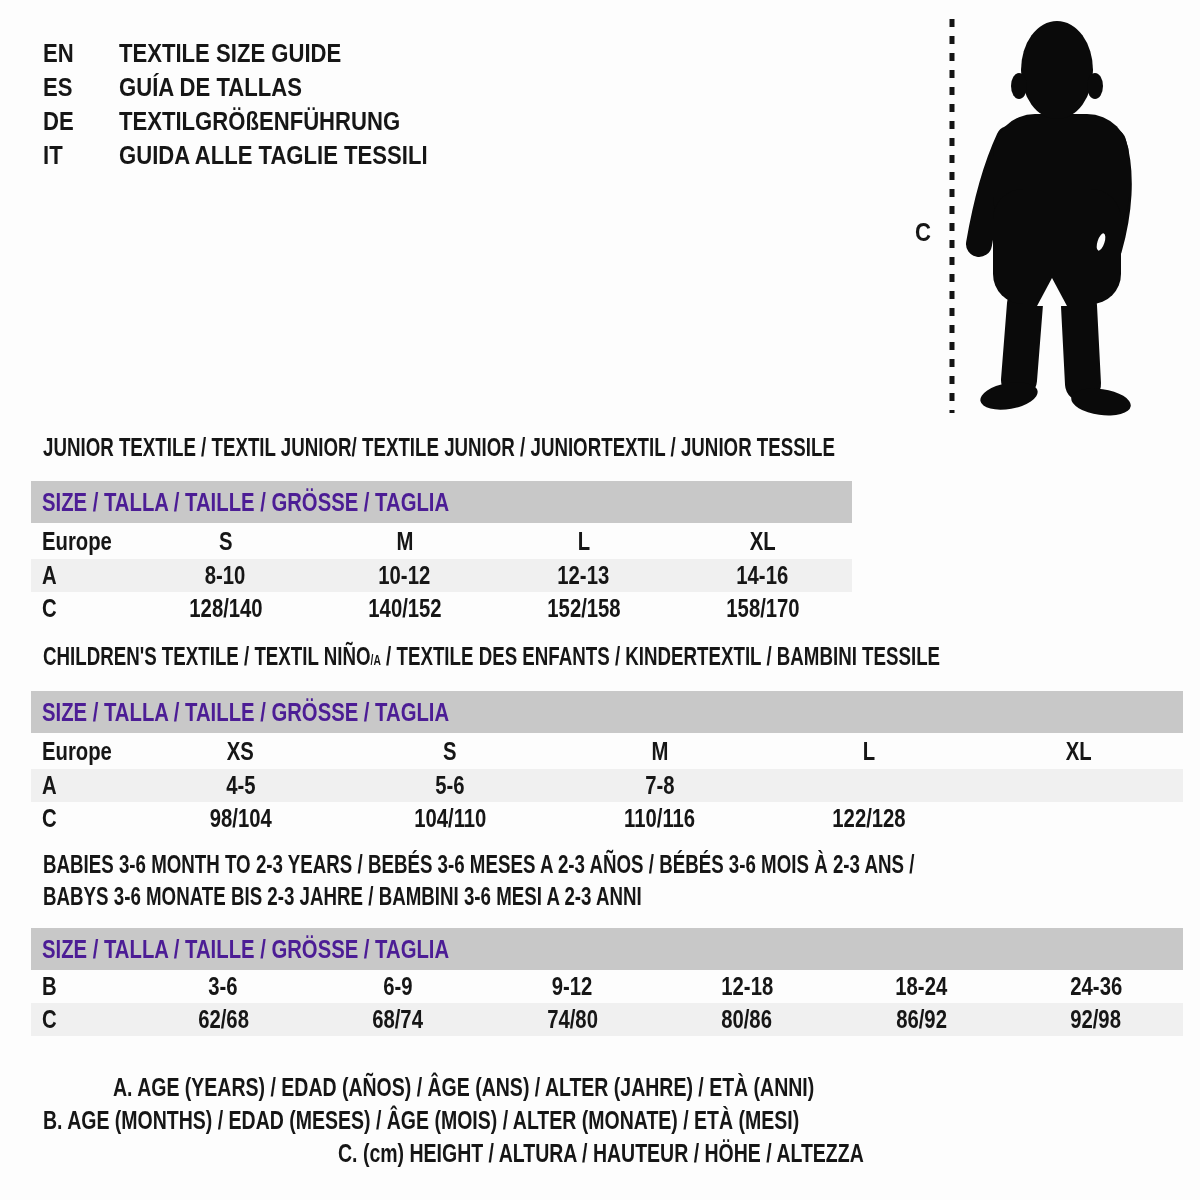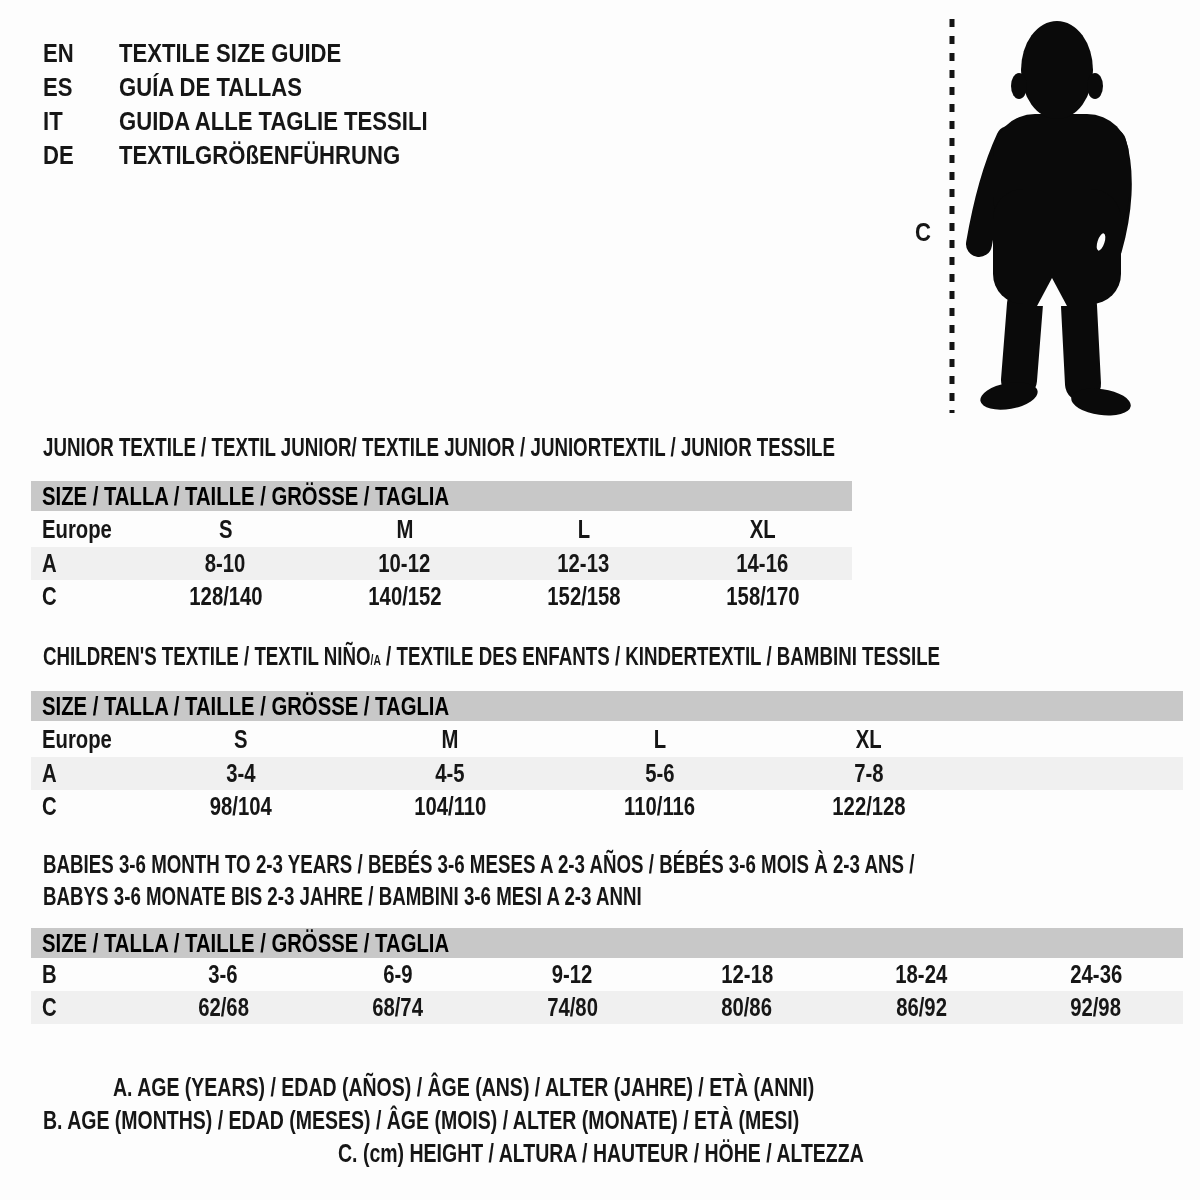--- a/index.html
+++ b/index.html
@@ -30,21 +30,21 @@
   #t2-title{top:643px;}
   #t3-title-1{top:851px;}
   #t3-title-2{top:883px;}
   .sub{font-size:.55em;}
 
   
   .tbl{position:absolute;left:31px;}
   #t1{top:481px;width:821px;}
   #t2{top:691px;width:1152px;}
   #t3{top:928px;width:1152px;}
-  .thead{height:30px;background:#c8c8c8;display:flex;align-items:center;padding-left:11px;box-sizing:border-box;font-size:26px;color:#000000;}
+  .thead{height:42px;background:#c8c8c8;display:flex;align-items:center;padding-left:11px;box-sizing:border-box;font-size:26px;color:#4c1d95;}
   .trow{display:grid;align-items:center;height:33px;font-size:26px;}
   .rowE{height:36px;}
   .r4{grid-template-columns:105px repeat(4,1fr);}
   .r5{grid-template-columns:105px repeat(5,1fr);}
   .r6{grid-template-columns:105px repeat(6,1fr);}
   .shade{background:#f0f0f0;}
   .tlab{padding-left:11px;}
   .tc{text-align:center;}
 
   
@@ -59,26 +59,26 @@
   <section class="langs">
     <div class="lang-row">
       <span class="code"><span class="sx85">EN</span></span>
       <span class="sx85">TEXTILE SIZE GUIDE</span>
     </div>
     <div class="lang-row">
       <span class="code"><span class="sx85">ES</span></span>
       <span class="sx85">GUÍA DE TALLAS</span>
     </div>
     <div class="lang-row">
+      <span class="code"><span class="sx85">DE</span></span>
+      <span class="sx85">TEXTILGRÖßENFÜHRUNG</span>
+    </div>
+    <div class="lang-row">
       <span class="code"><span class="sx85">IT</span></span>
       <span class="sx85">GUIDA ALLE TAGLIE TESSILI</span>
-    </div>
-    <div class="lang-row">
-      <span class="code"><span class="sx85">DE</span></span>
-      <span class="sx85">TEXTILGRÖßENFÜHRUNG</span>
     </div>
   </section>
 
   <div class="c-label"><span class="sx85">C</span></div>
 
   <svg class="dashline" width="8" height="402" viewBox="0 0 8 402">
     <line x1="4" y1="5" x2="4" y2="399" stroke="#141414" stroke-width="5" stroke-dasharray="8 9"></line>
   </svg>
 
   <svg class="baby" width="172" height="402" viewBox="0 0 172 402">
@@ -139,28 +139,28 @@
     <span class="sx72">
       <span>CHILDREN'S TEXTILE / TEXTIL NIÑO</span><span class="sub">/A</span><span> / TEXTILE DES ENFANTS / KINDERTEXTIL / BAMBINI TESSILE</span>
     </span>
   </div>
   <div class="tbl" id="t2">
     <div class="thead">
       <span class="sx78">SIZE / TALLA / TAILLE / GRÖSSE / TAGLIA</span>
     </div>
     <div class="trow rowE r5">
       <span class="tlab"><span class="sx78">Europe</span></span>
+      <span class="tc"><span class="sx78c">XS</span></span>
       <span class="tc"><span class="sx78c">S</span></span>
       <span class="tc"><span class="sx78c">M</span></span>
       <span class="tc"><span class="sx78c">L</span></span>
       <span class="tc"><span class="sx78c">XL</span></span>
     </div>
     <div class="trow r5 shade">
       <span class="tlab"><span class="sx78">A</span></span>
-      <span class="tc"><span class="sx78c">3-4</span></span>
       <span class="tc"><span class="sx78c">4-5</span></span>
       <span class="tc"><span class="sx78c">5-6</span></span>
       <span class="tc"><span class="sx78c">7-8</span></span>
     </div>
     <div class="trow r5">
       <span class="tlab"><span class="sx78">C</span></span>
       <span class="tc"><span class="sx78c">98/104</span></span>
       <span class="tc"><span class="sx78c">104/110</span></span>
       <span class="tc"><span class="sx78c">110/116</span></span>
       <span class="tc"><span class="sx78c">122/128</span></span>

